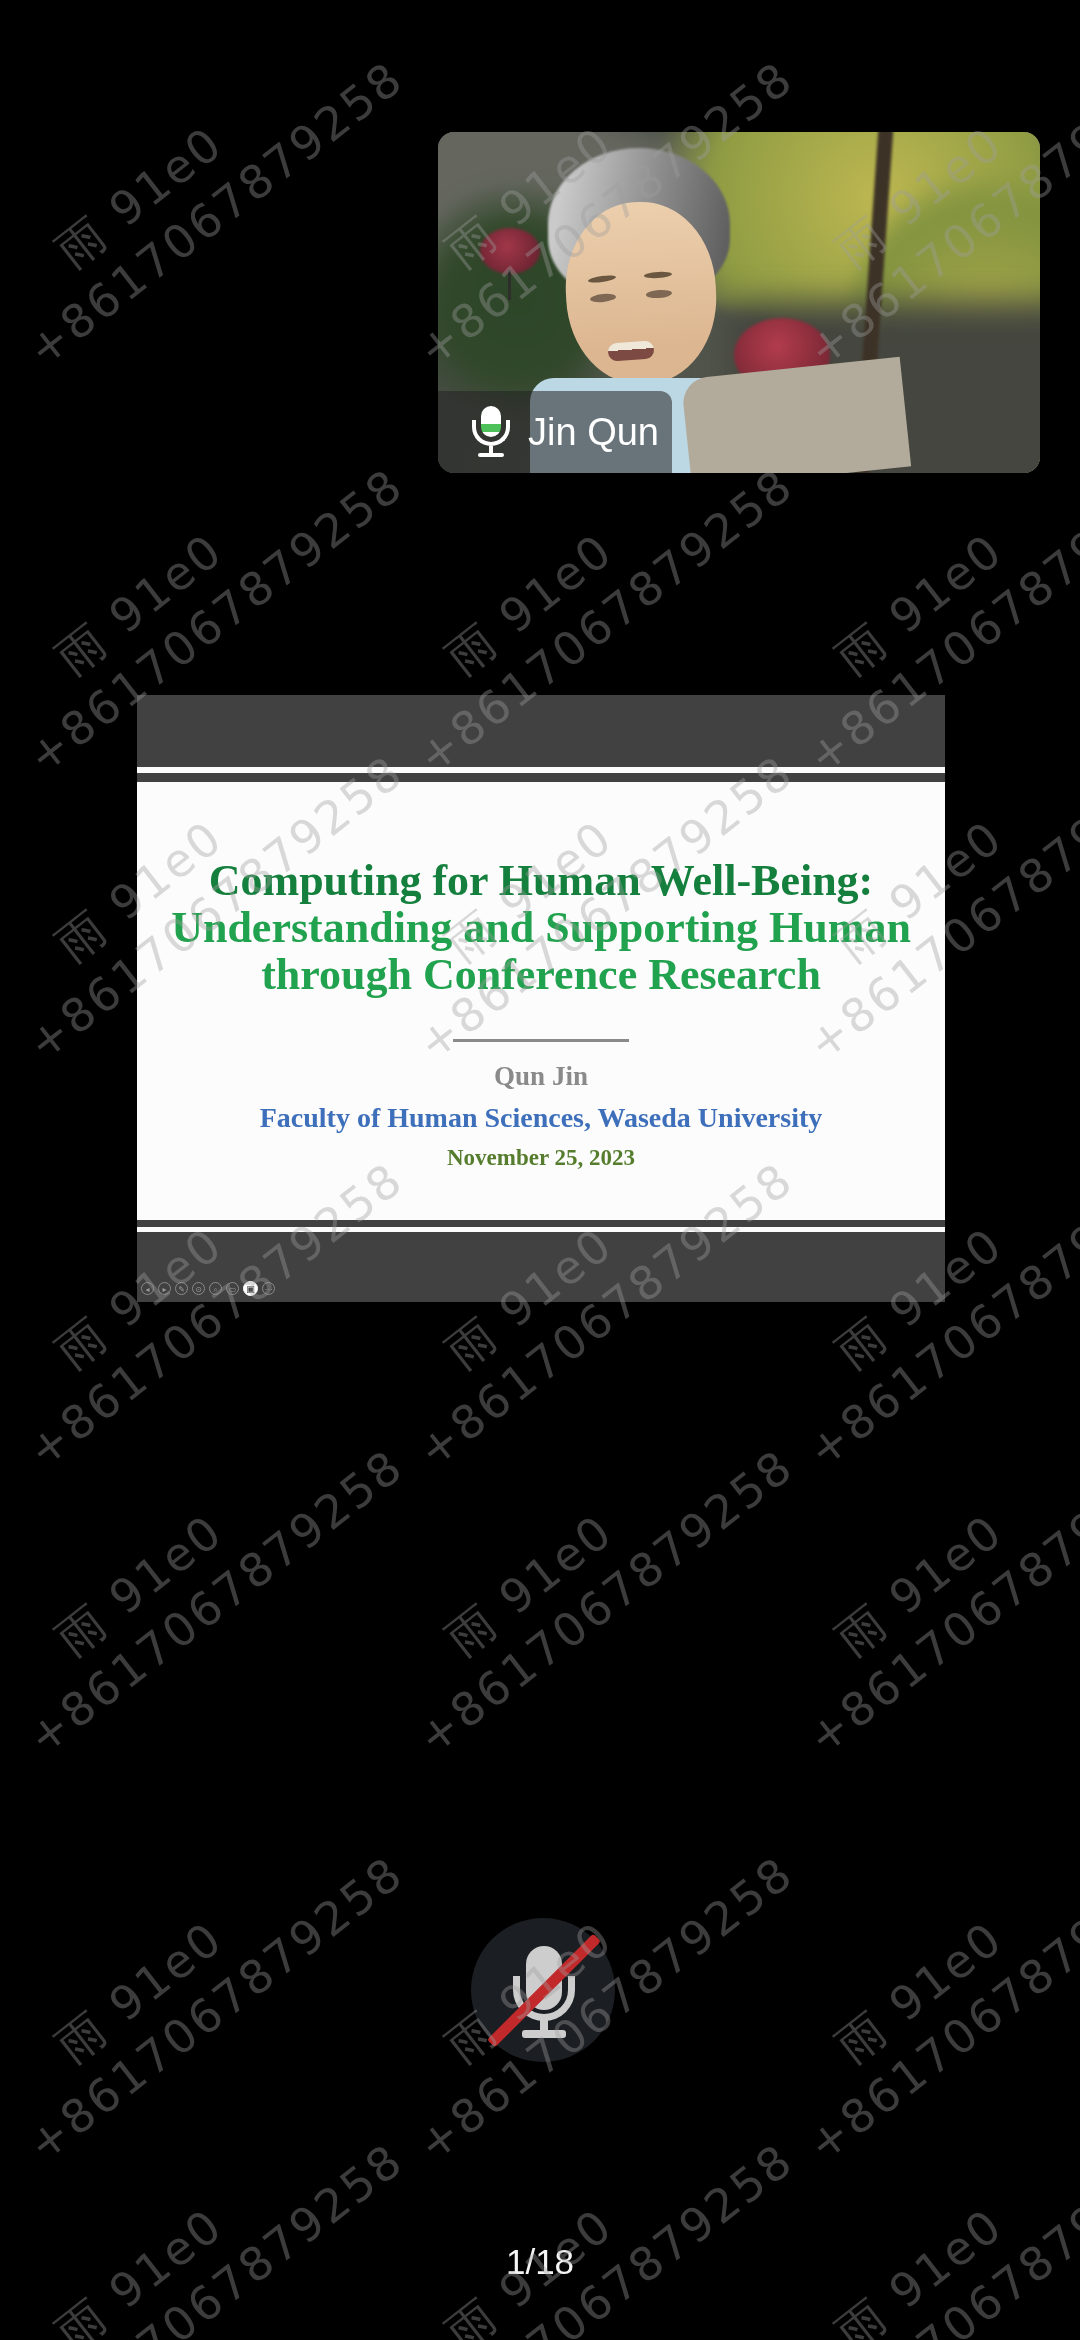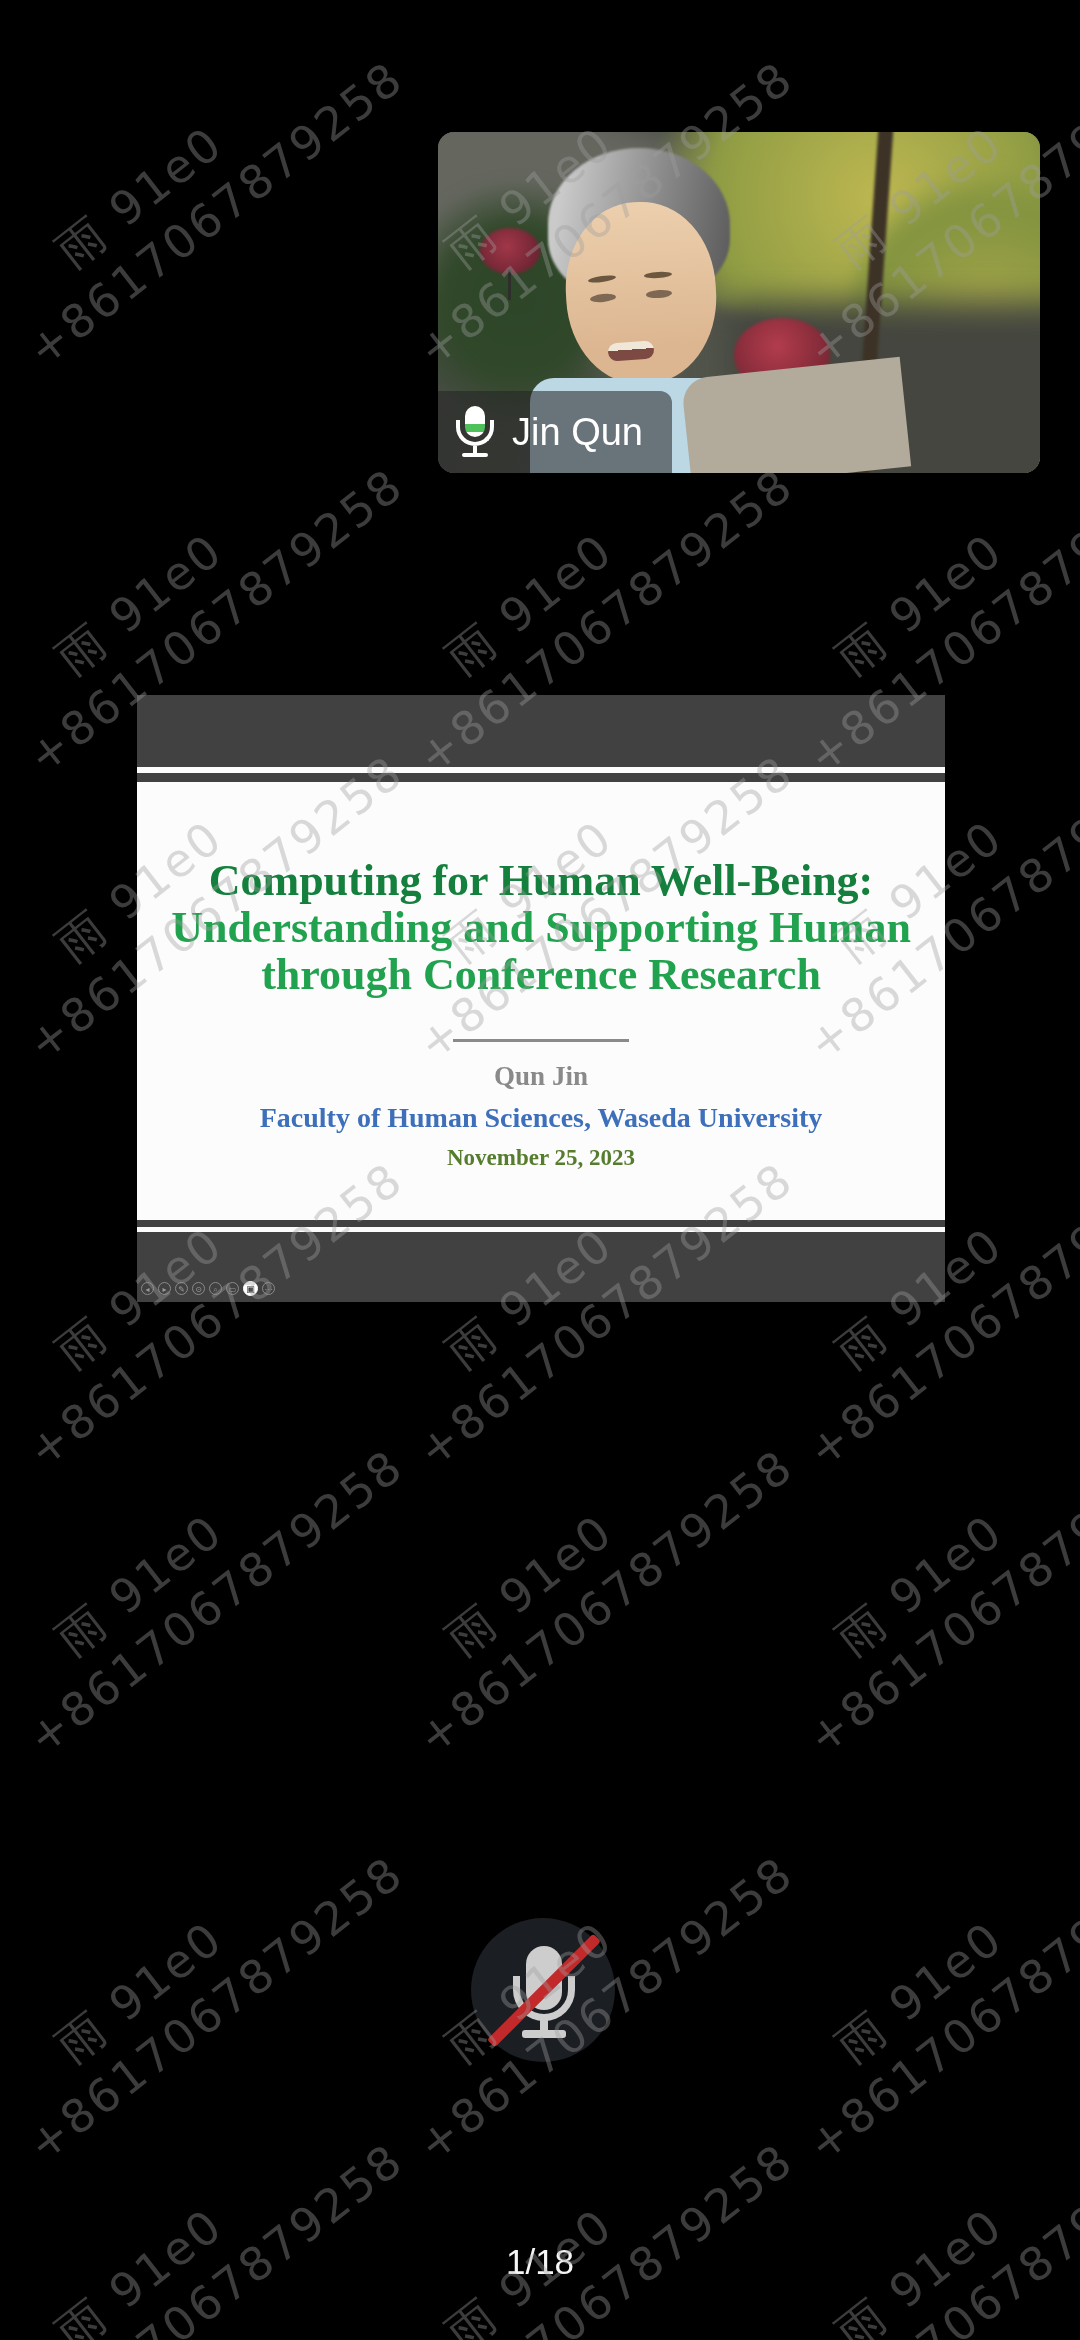--- a/index.html
+++ b/index.html
@@ -43,21 +43,21 @@
   .p-mouth{left:170px;top:210px;width:46px;height:18px;border-radius:9px;
     background:linear-gradient(180deg,#efe7d8 42%,#7c4a42 42%);transform:rotate(-4deg);}
   .p-neck{left:178px;top:238px;width:54px;height:34px;background:#dcb691;}
   .p-shirt{left:92px;top:246px;width:264px;height:100px;border-radius:24px 24px 0 0;background:#bcd8e4;}
   .p-vest{left:248px;top:236px;width:220px;height:110px;border-radius:26px 0 0 0;background:#b2ab9b;transform:rotate(-6deg);}
 
   
   .name-tag{
     position:absolute;left:0;bottom:0;height:82px;width:234px;
     background:rgba(34,34,34,0.55);border-radius:0 12px 0 0;
-    display:flex;align-items:center;gap:16px;padding-left:16px;box-sizing:border-box;
+    display:flex;align-items:center;gap:16px;padding-left:32px;box-sizing:border-box;
   }
   .name-tag .ntext{position:static;color:#fff;font-size:38px;line-height:1;}
   .mic-sm{position:relative;width:42px;height:52px;flex:0 0 42px;}
   .mic-sm i{position:absolute;display:block;}
   .mic-sm .cap{left:11px;top:0;width:20px;height:31px;border-radius:10px;
     background:linear-gradient(180deg,#ffffff 58%,#4ec15a 58%,#4ec15a 84%,#ffffff 84%);}
   .mic-sm .arc{left:2px;top:14px;width:30px;height:22px;border:4px solid #fff;border-top:none;
     border-radius:0 0 19px 19px;}
   .mic-sm .stem{left:19px;top:40px;width:4px;height:7px;background:#fff;}
   .mic-sm .base{left:8px;top:47px;width:26px;height:4px;border-radius:2px;background:#fff;}

